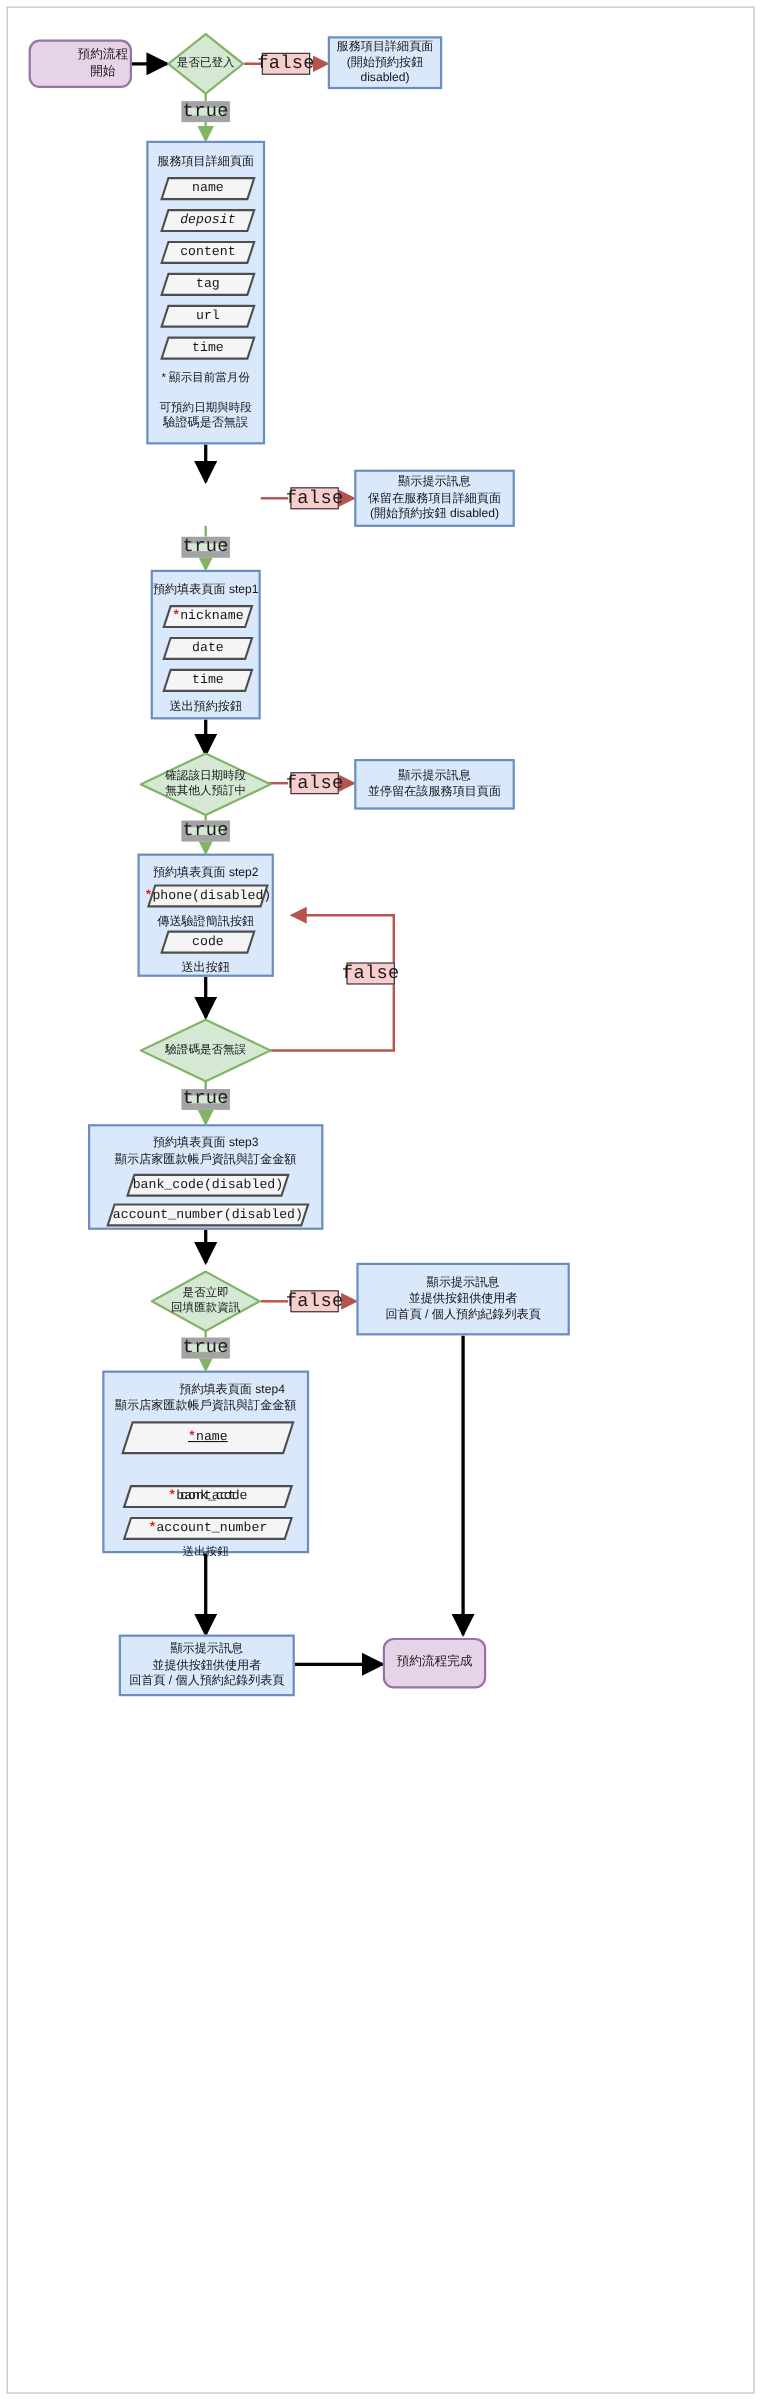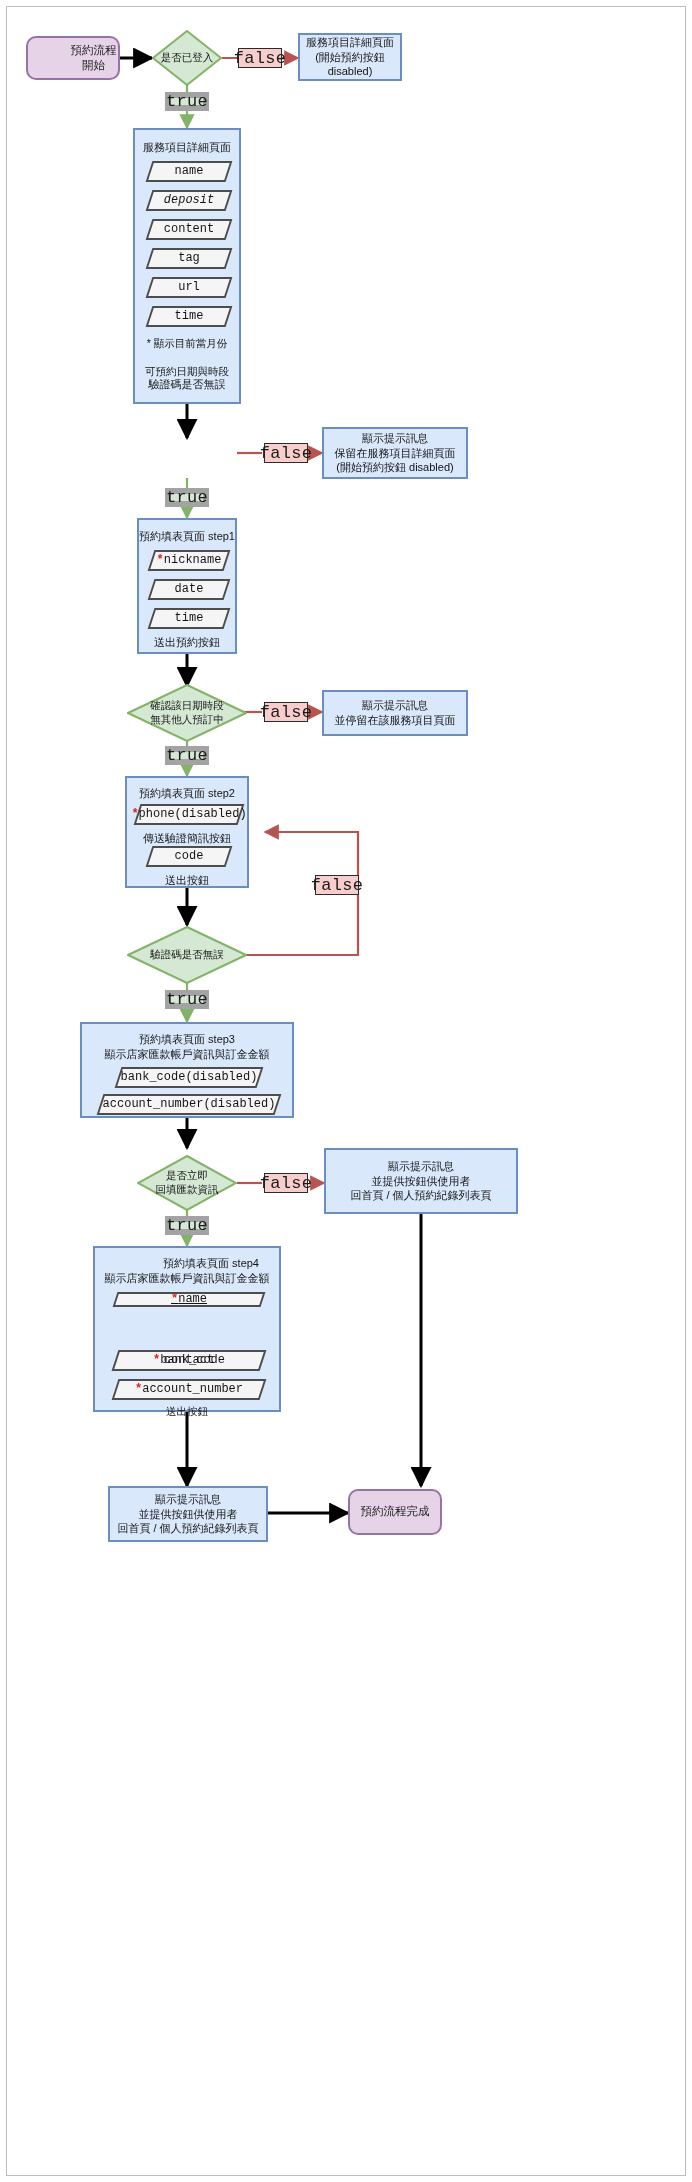--- a/index.html
+++ b/index.html
@@ -367,21 +367,21 @@
   <div class="node n-process" style="left:324px; top:1148px; width:194px; height:66px;">
     <span>顯示提示訊息</span>
     <span>並提供按鈕供使用者</span>
     <span>回首頁 / 個人預約紀錄列表頁</span>
   </div>
 
   <div class="node n-process" style="left:93px; top:1246px; width:188px; height:166px; justify-content:flex-start;">
     <div class="box-title" style="top:8px;padding-left:48px;">預約填表頁面 step4</div>
     <div class="box-title" style="top:23px;">顯示店家匯款帳戶資訊與訂金金額</div>
 
-    <div class="field" style="left:20px; top:44px; width:148px; height:15px;text-decoration:underline;">
+    <div class="field" style="left:20px; top:44px; width:148px; height:30px;text-decoration:underline;">
       <div class="para"></div>
       <span class="ftxt"><span class="req">*</span><span>name</span></span>
     </div>
     <div class="field" style="left:20px; top:73px; width:148px; height:21px;margin-top:29px;">
       <div class="para"></div>
       <span class="ftxt">contact</span>
     </div>
     <div class="field" style="left:20px; top:102px; width:148px; height:21px;">
       <div class="para"></div>
       <span class="ftxt"><span class="req">*</span><span>bank_code</span></span>

